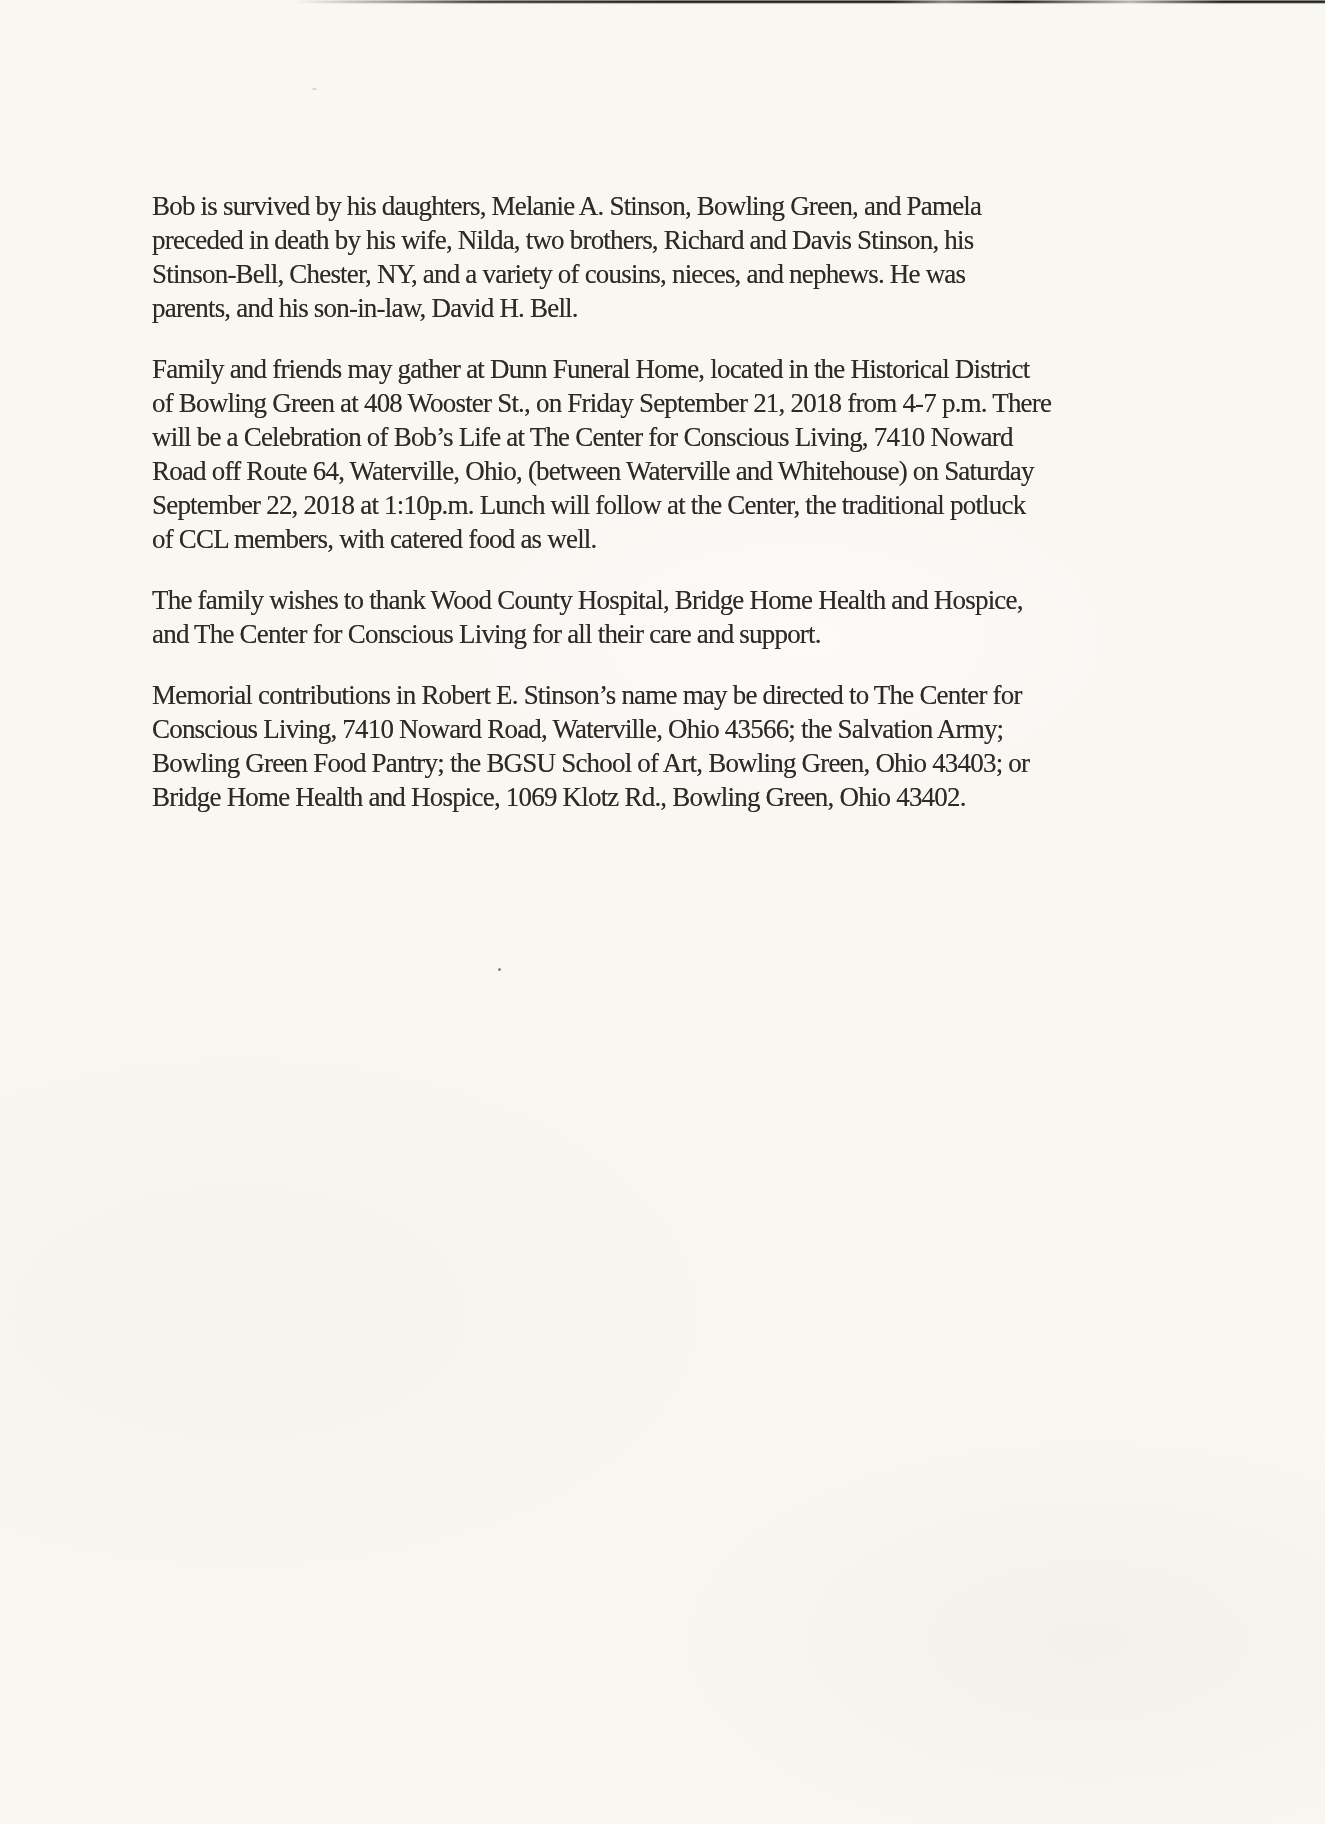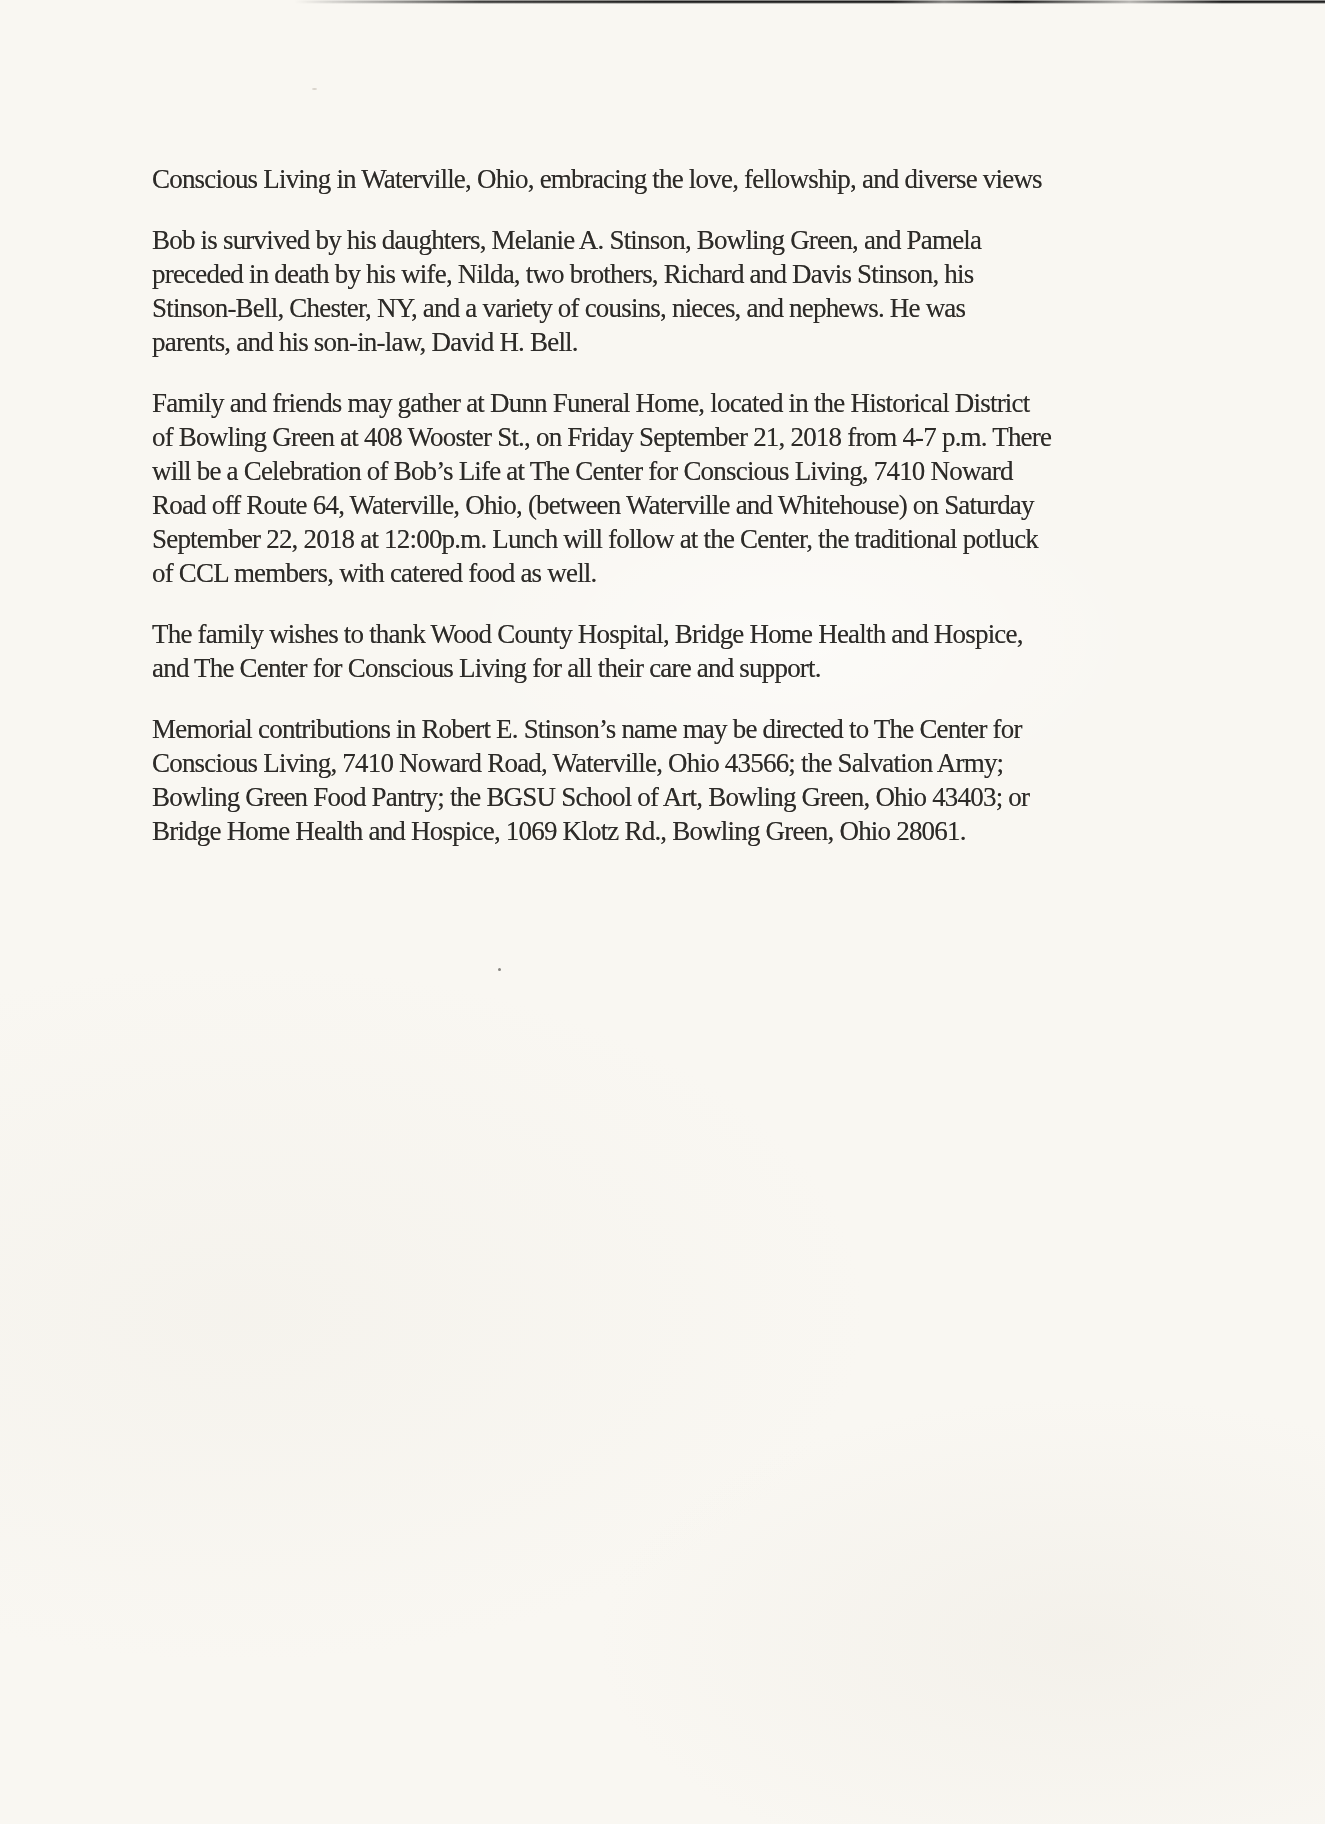--- a/index.html
+++ b/index.html
@@ -53,48 +53,47 @@
   .speck-2{left:312px;top:88px;width:5px;height:2px;background:#d8d4cb;}
 </style>
 </head>
 <body>
 
 <div class="scan-line"></div>
 
 <div class="text-block">
 
   <div class="para">
-    <div class="line">Conscious Living in Waterville, Ohio, embracing the love, fellowship, and diverse views</div>
   </div>
 
   <div class="para">
     <div class="line">Bob is survived by his daughters, Melanie A. Stinson, Bowling Green, and Pamela</div>
     <div class="line">preceded in death by his wife, Nilda, two brothers, Richard and Davis Stinson, his</div>
     <div class="line">Stinson-Bell, Chester, NY, and a variety of cousins, nieces, and nephews. He was</div>
     <div class="line">parents, and his son-in-law, David H. Bell.</div>
   </div>
 
   <div class="para">
     <div class="line">Family and friends may gather at Dunn Funeral Home, located in the Historical District</div>
     <div class="line">of Bowling Green at 408 Wooster St., on Friday September 21, 2018 from 4-7 p.m. There</div>
     <div class="line">will be a Celebration of Bob’s Life at The Center for Conscious Living, 7410 Noward</div>
     <div class="line">Road off Route 64, Waterville, Ohio, (between Waterville and Whitehouse) on Saturday</div>
-    <div class="line">September 22, 2018 at 12:00p.m. Lunch will follow at the Center, the traditional potluck</div>
+    <div class="line">September 22, 2018 at 1:10p.m. Lunch will follow at the Center, the traditional potluck</div>
     <div class="line">of CCL members, with catered food as well.</div>
   </div>
 
 
   <div class="para">
     <div class="line">The family wishes to thank Wood County Hospital, Bridge Home Health and Hospice,</div>
     <div class="line">and The Center for Conscious Living for all their care and support.</div>
   </div>
 
   <div class="para">
     <div class="line">Memorial contributions in Robert E. Stinson’s name may be directed to The Center for</div>
     <div class="line">Conscious Living, 7410 Noward Road, Waterville, Ohio 43566; the Salvation Army;</div>
     <div class="line">Bowling Green Food Pantry; the BGSU School of Art, Bowling Green, Ohio 43403; or</div>
-    <div class="line">Bridge Home Health and Hospice, 1069 Klotz Rd., Bowling Green, Ohio 28061.</div>
+    <div class="line">Bridge Home Health and Hospice, 1069 Klotz Rd., Bowling Green, Ohio 43402.</div>
   </div>
 
 </div>
 
 <div class="speck speck-1"></div>
 <div class="speck speck-2"></div>
 
 </body></html>

